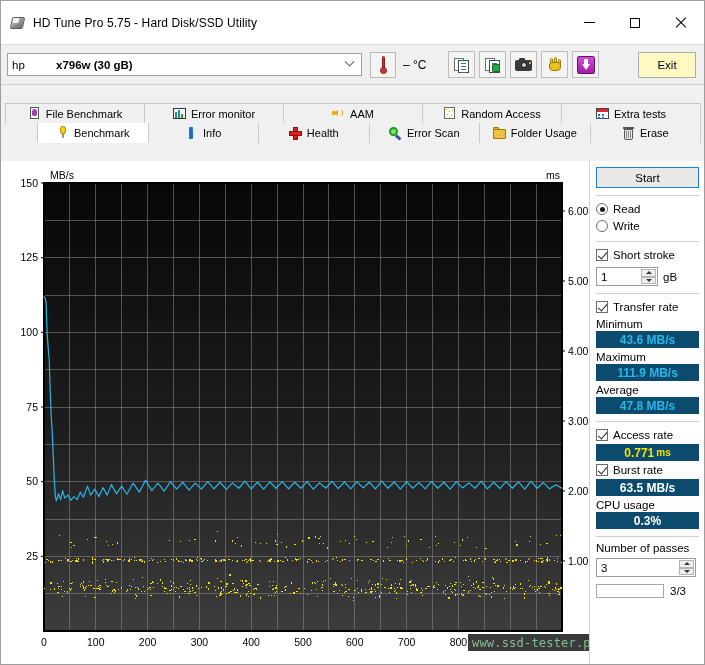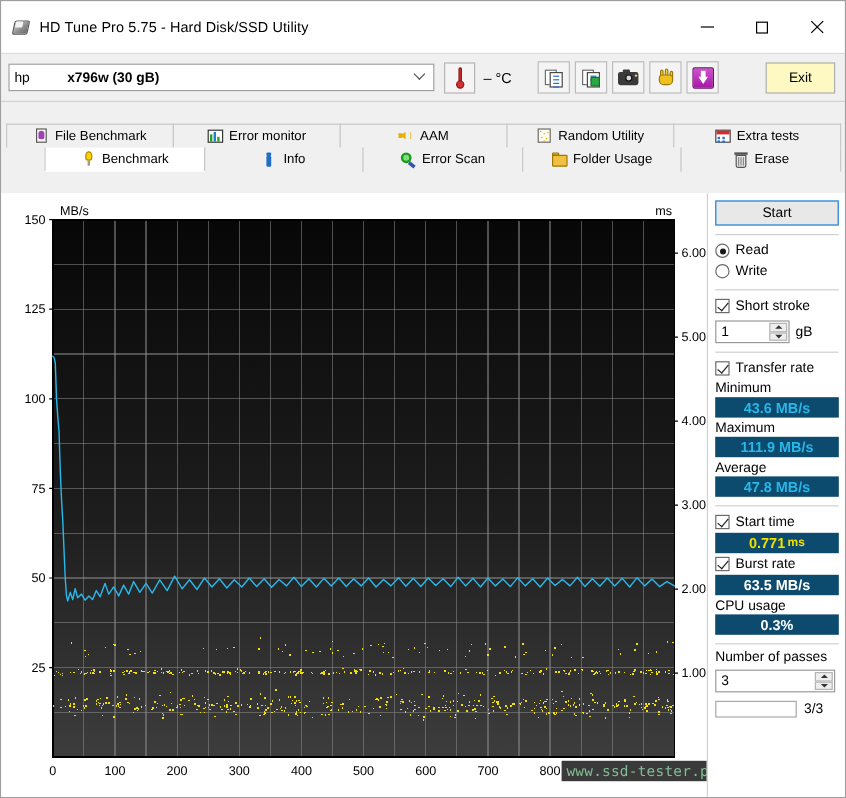--- a/index.html
+++ b/index.html
@@ -480,21 +480,21 @@
       <div class="tab">
         <span class="tab-ico i-rand">
           <span class="b"></span>
           <span class="d" style="left:3px;top:2px"></span>
             <span class="d" style="left:6px;top:4px"></span>
           <span class="d" style="left:9px;top:3px"></span>
             <span class="d" style="left:4px;top:7px"></span>
           <span class="d" style="left:8px;top:8px"></span>
             <span class="d" style="left:6px;top:10px"></span>
         </span>
-        <span>Random Utility</span>
+        <span>Random Access</span>
       </div>
       <div class="tab">
         <span class="tab-ico i-extra">
           <span class="b"></span>
             <span class="hdr"></span>
           <span class="c" style="left:2px;top:7px"></span>
             <span class="c" style="left:6px;top:7px"></span>
           <span class="c" style="left:2px;top:10px"></span>
             <span class="c" style="left:6px;top:10px"></span>
         </span>
@@ -508,20 +508,27 @@
             <span class="st"></span>
           </span>
         <span>Benchmark</span>
       </div>
       <div class="tab">
         <span class="tab-ico i-info">
             <span class="dot"></span>
             <span class="i"></span>
           </span>
         <span>Info</span>
+      </div>
+      <div class="tab">
+        <span class="tab-ico i-health">
+            <span class="v"></span>
+            <span class="h"></span>
+          </span>
+        <span>Health</span>
       </div>
       <div class="tab">
         <span class="tab-ico i-scan">
             <span class="l"></span>
             <span class="h"></span>
           </span>
         <span>Error Scan</span>
       </div>
       <div class="tab">
         <span class="tab-ico i-folder">
@@ -1406,21 +1413,21 @@
       <div class="stat-label">Maximum</div>
       <div class="lcd cyan">111.9 MB/s</div>
 
       <div class="stat-label">Average</div>
       <div class="lcd cyan">47.8 MB/s</div>
 
       <div class="hr"></div>
 
       <div class="check-row">
         <span class="cbox on"></span>
-        <span>Start time</span>
+        <span>Access rate</span>
       </div>
       <div class="lcd yellow">
         <span>0.771</span>
         <span class="u">ms</span>
       </div>
 
       <div class="check-row">
         <span class="cbox on"></span>
         <span>Burst rate</span>
       </div>

